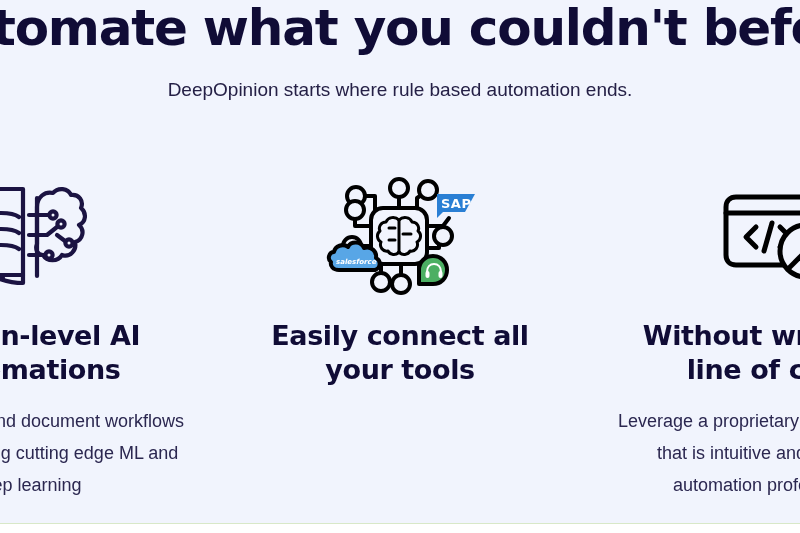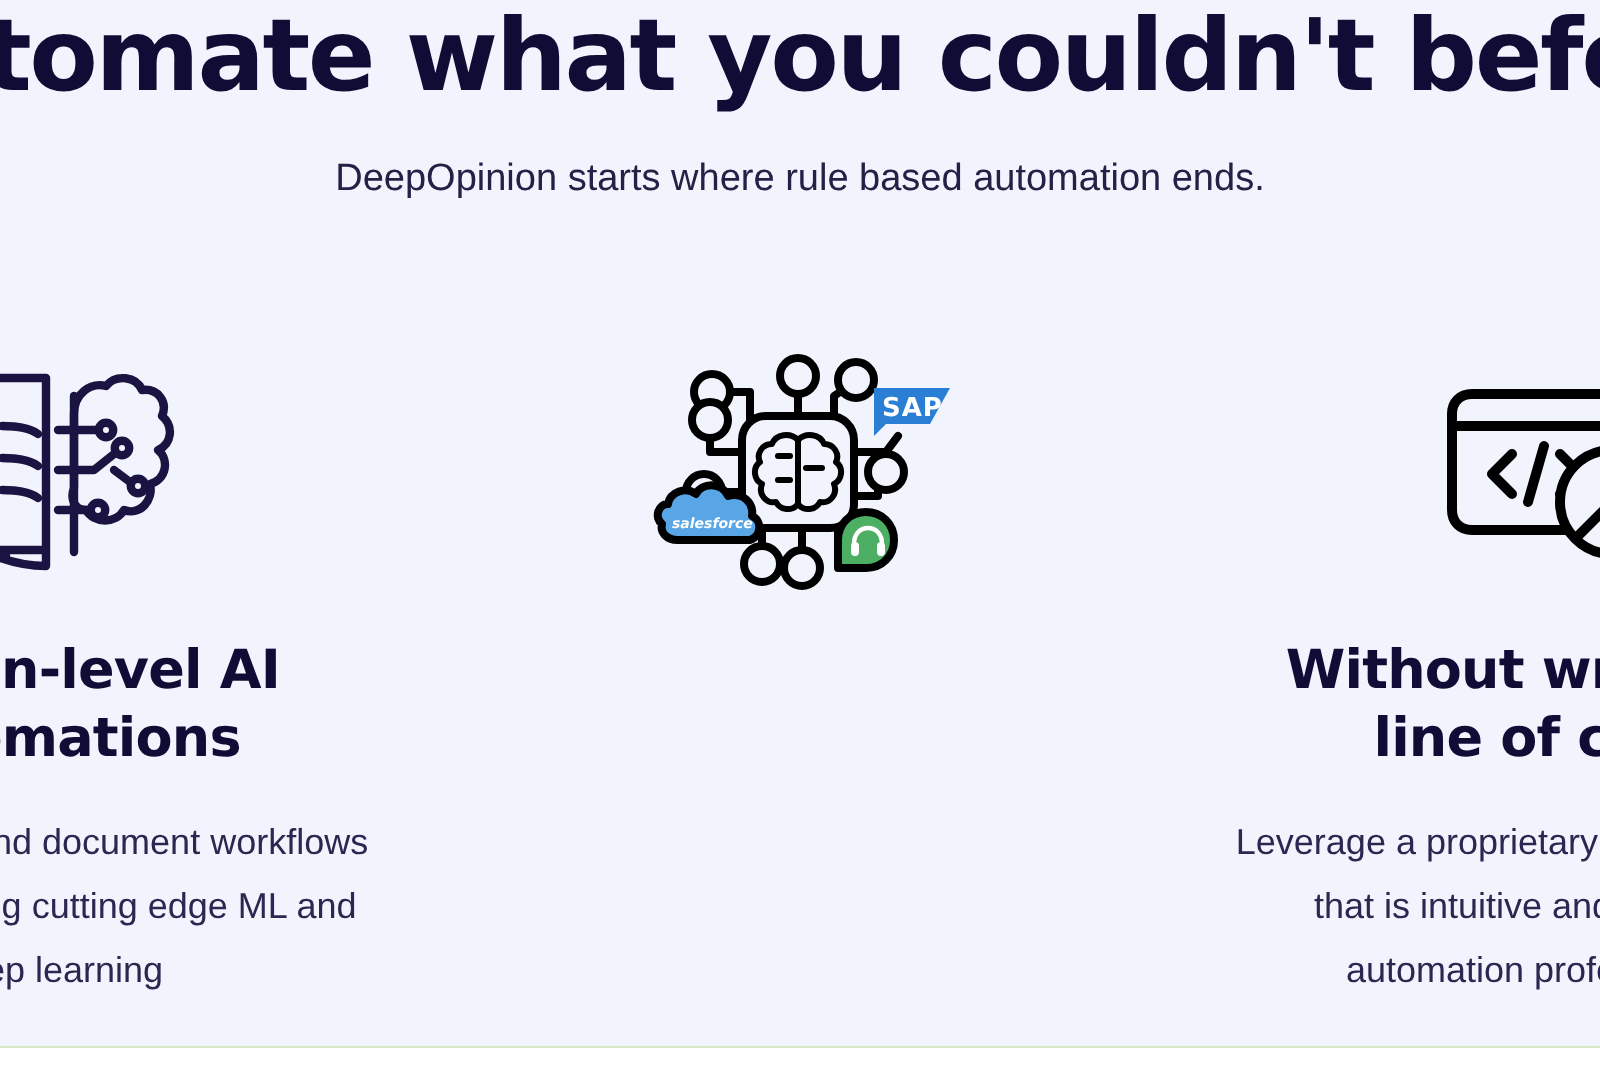--- a/index.html
+++ b/index.html
@@ -226,20 +226,21 @@
               <path d="M94 96 C94 88 100 82 108 82 C116 82 122 88 122 96
                        C122 104 116 110 108 110 L94 110 Z" fill="#4caf63" stroke="#000" stroke-width="4" stroke-linejoin="round"></path>
               <g stroke="#ffffff" stroke-width="2.2" fill="none" stroke-linecap="round">
                 <path d="M102 98 C102 93 105 90 109 90 C113 90 116 93 116 98"></path>
                 <rect x="100.5" y="97" width="4" height="7" rx="2" fill="#ffffff" stroke="none"></rect>
                 <rect x="113.5" y="97" width="4" height="7" rx="2" fill="#ffffff" stroke="none"></rect>
               </g>
             </g>
           </svg>
         </div>
+        <h3>Easily connect all your tools</h3>
       </div>
 
       <div class="col">
         <div class="icon-wrap">
           <svg width="130" height="112" viewBox="0 0 130 112" fill="none">
             <g stroke="#000" stroke-width="5" fill="none" stroke-linecap="round" stroke-linejoin="round">
 
               <path d="M18 28 C18 22 22 18 28 18 L106 18 C112 18 116 22 116 28
                        L116 76 C116 82 112 86 106 86 L28 86 C22 86 18 82 18 76 Z"></path>
               <path d="M18 34 L116 34"></path>

